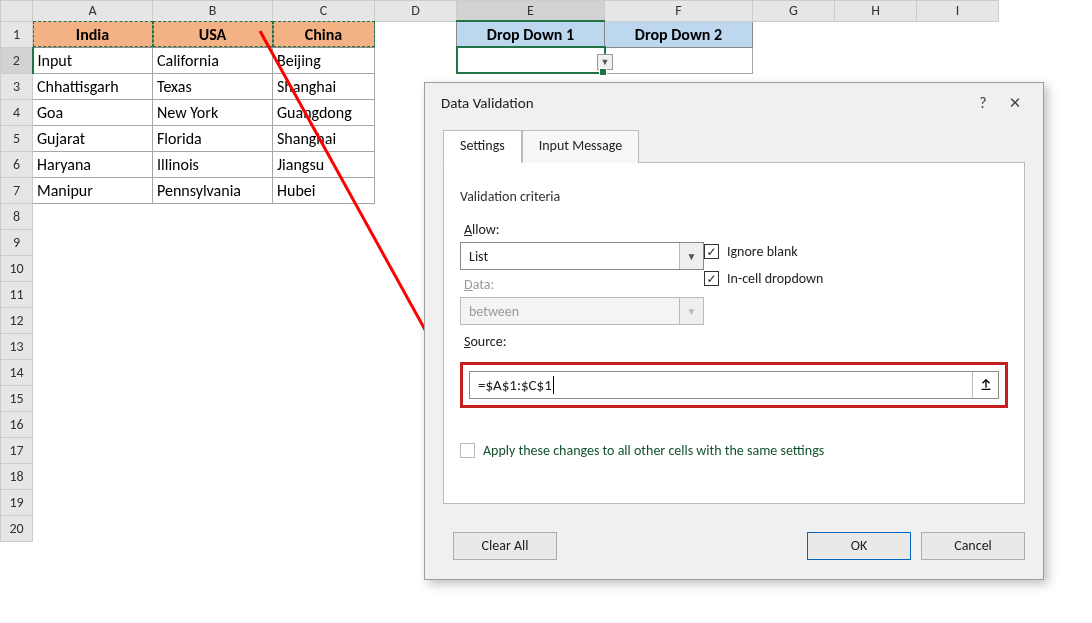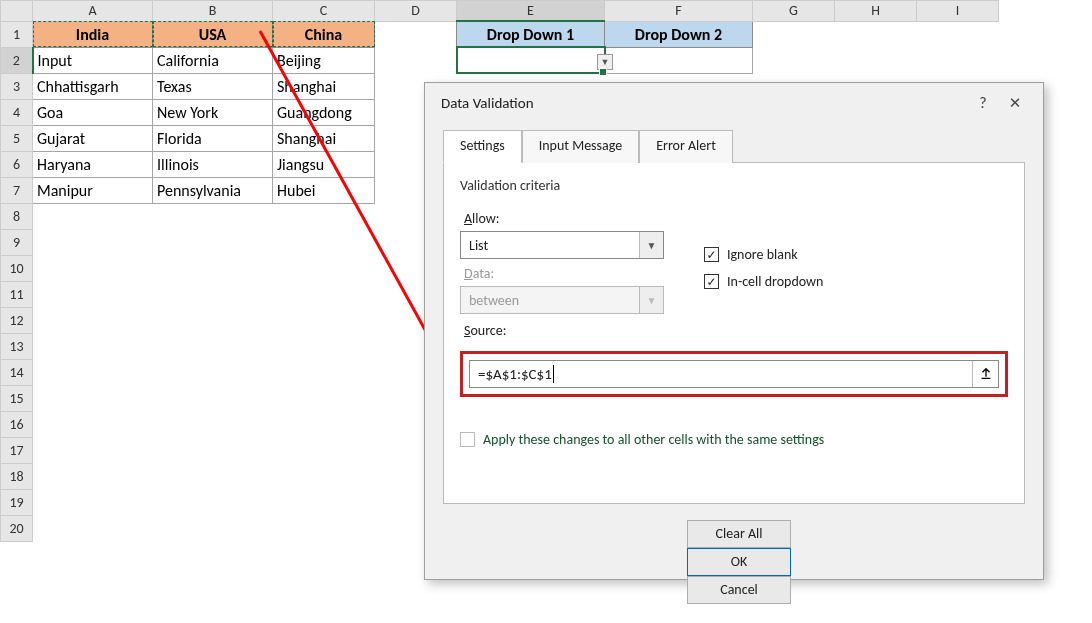--- a/index.html
+++ b/index.html
@@ -151,30 +151,30 @@
     border-bottom: 1px solid #fff;
   }
   .tabbody {
     margin: 0 18px 0 18px;
     background: #fff;
     border: 1px solid #bbb;
     padding: 14px 16px 22px 16px;
     margin-top: -1px;
     height: 342px;
   }
-  .fieldset-label { font-size: 14px; color: #333; margin-bottom: 10px; }
+  .fieldset-label { font-size: 14px; color: #333; margin-bottom: 10px; margin-top: 11px; }
   .lbl { display: block; margin: 6px 0 4px 4px; font-size: 14px; }
   .lbl .ul { text-decoration: underline; }
   .lbl.disabled { color: #999; }
-  .row2 { display: flex; align-items: center; margin-top: 8px; }
+  .row2 { display: flex; align-items: flex-start; margin-top: 8px; }
   .left-col { width: 244px; }
 
   .combo {
     display: flex;
-    width: 204px;
+    width: 244px;
     height: 28px;
     border: 1px solid #888;
     background: #fff;
     align-items: center;
   }
   .combo.disabled { background: #f4f4f4; color: #999; border-color: #bbb;}
   .combo .val { flex: 1; padding: 0 8px; font-size: 14px; }
   .combo .arr { width: 24px; height: 100%; border-left: 1px solid #bbb; background: #eee; display: flex; align-items: center; justify-content: center; font-size: 10px; color: #555;}
   .combo.disabled .arr { color: #bbb; }
 
@@ -200,23 +200,22 @@
     align-items: center;
   }
   .src-input .val { flex: 1; padding: 0 8px; font-size: 15px; font-family: Calibri, Arial;}
   .src-input .val::after { content: ''; border-right: 1px solid #000; margin-left: 1px;}
   .src-input .pick { width: 26px; height: 100%; border-left: 1px solid #bbb; display: flex; align-items: center; justify-content: center;}
   .src-input .pick svg { width: 14px; height: 14px; }
 
   .apply-row { margin-top: 34px; display: flex; align-items: center; color: #14532d;}
   .dlg-buttons {
     display: flex;
-    padding: 16px 18px;
+    padding: 28px 18px;
     align-items: center;
-    flex-direction: column;
   }
   .pushbtn {
     width: 104px; height: 28px;
     background: #e9e9e9;
     border: 1px solid #adadad;
     text-align: center;
     line-height: 26px;
     font-size: 14px;
     margin-left: 10px;
   }
@@ -505,21 +504,20 @@
 <div class="dialog">
   <div class="dlg-title">
     <span class="t">Data Validation</span>
     <span class="btn">?</span>
     <span class="btn close">✕</span>
   </div>
 
   <div class="tabs">
     <div class="tab active">Settings</div>
     <div class="tab">Input Message</div>
-    <div class="tab">Error Alert</div>
   </div>
 
   <div class="tabbody">
     <div class="fieldset-label">Validation criteria</div>
 
     <div class="row2">
       <div class="left-col">
         <label class="lbl"><span class="ul">A</span>llow:</label>
         <div class="combo">
           <span class="val">List</span>

